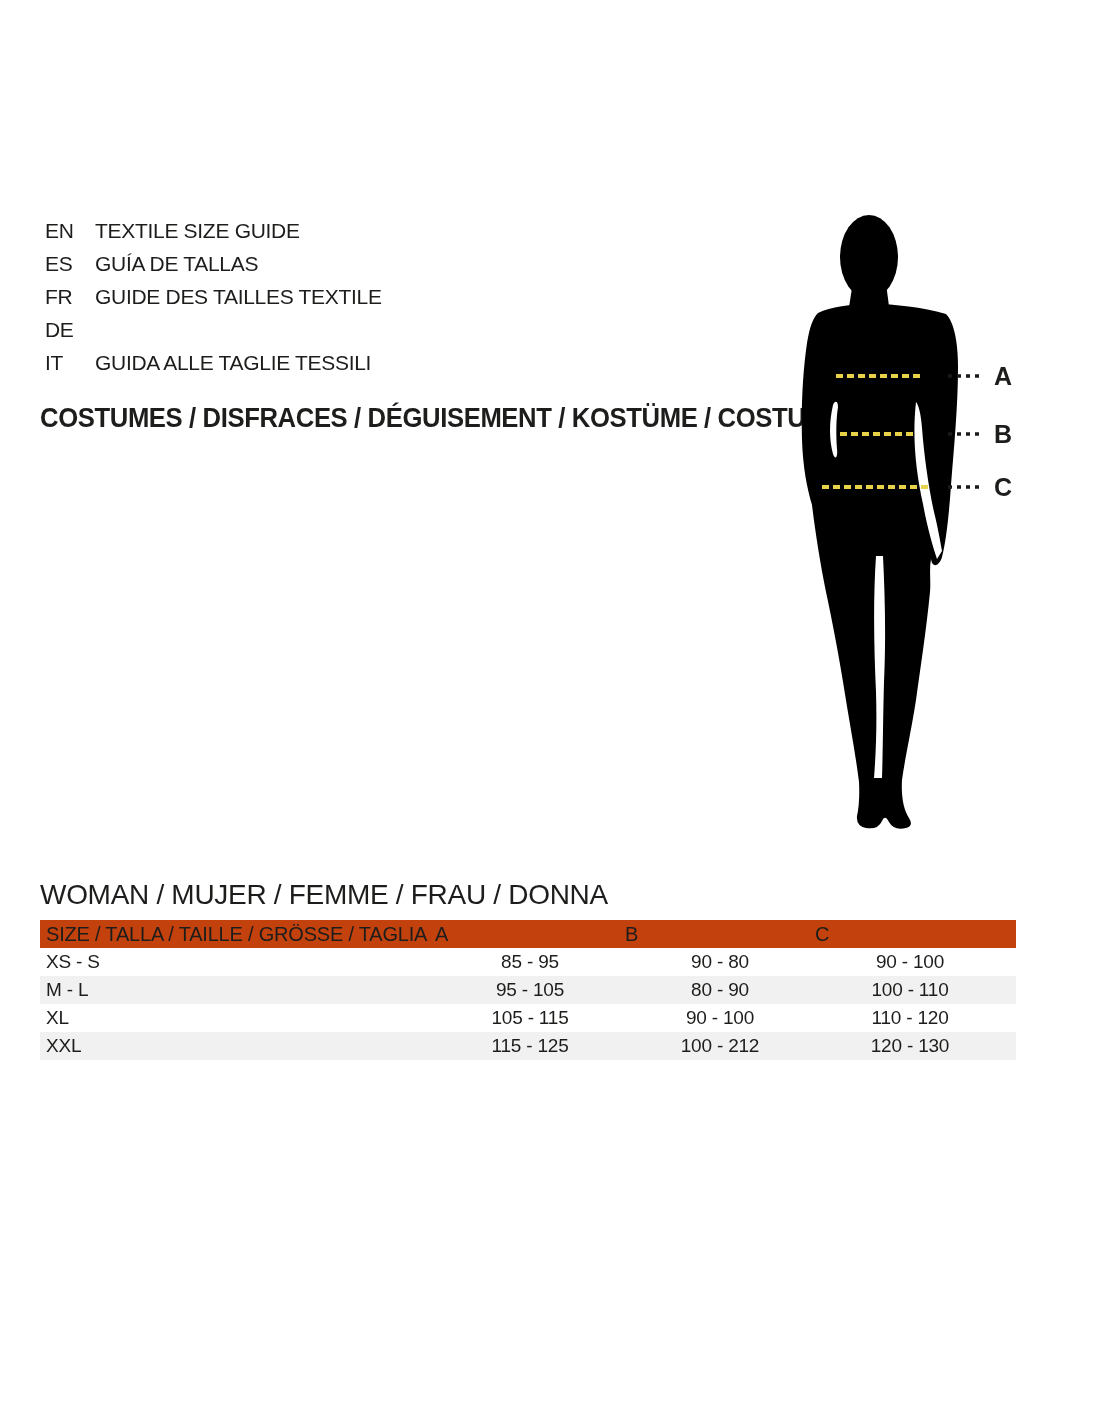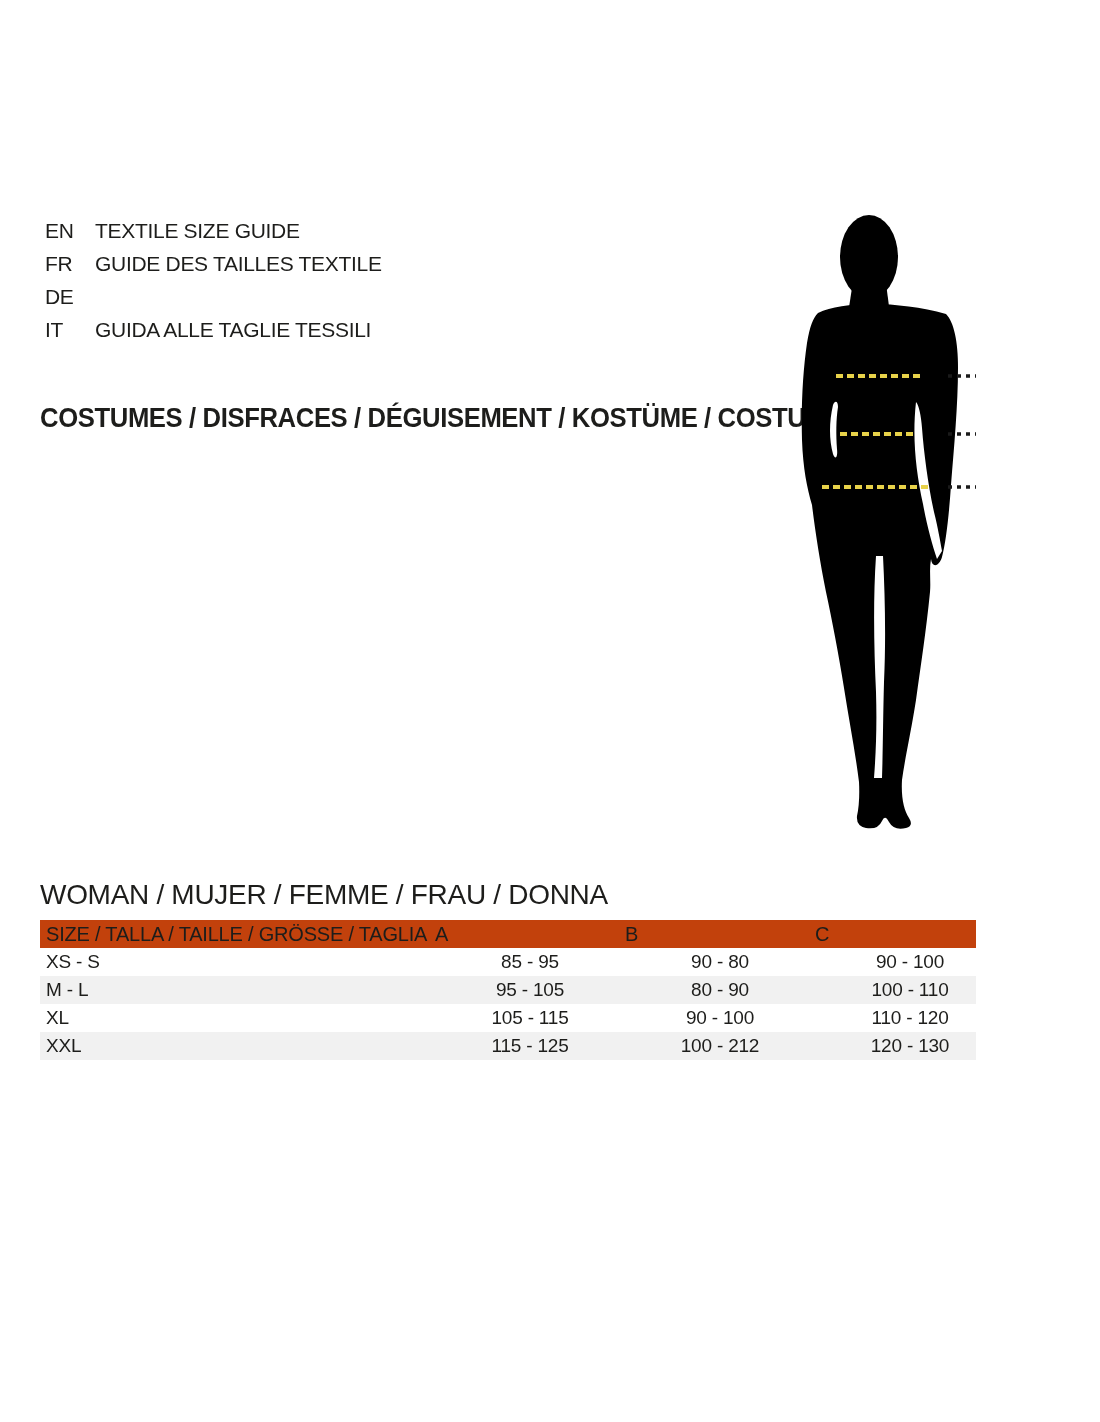--- a/index.html
+++ b/index.html
@@ -1,18 +1,18 @@
 <!DOCTYPE html>
 <html><head>
 <meta charset="utf-8">
 <style>
   html,body{margin:0;padding:0;background:#fff;}
   .page{
     position:relative;width:976px;height:1422px;background:#ffffff;overflow:hidden;
-    font-family:"Liberation Sans",sans-serif;color:#1d1d1b;
+    font-family:"Liberation Sans",sans-serif;color:#1d1d1b;padding-left:40px;
   }
   
   .lang-list{position:absolute;left:45px;top:214px;}
   .lang-row{display:flex;line-height:33px;font-size:21px;font-weight:500;letter-spacing:-0.3px;}
   .lang-code{width:50px;flex:0 0 50px;}
   
   .cat-title{
     position:absolute;left:40px;top:401px;font-size:27px;font-weight:700;line-height:34px;
     letter-spacing:-0.4px;transform:scaleX(0.95);transform-origin:left center;white-space:nowrap;
   }
@@ -42,20 +42,24 @@
 </style>
 </head>
 <body>
 
 <div class="page">
 
   <div class="lang-list">
     <div class="lang-row">
       <span class="lang-code">EN</span>
       <span class="lang-label">TEXTILE SIZE GUIDE</span>
+    </div>
+    <div class="lang-row">
+      <span class="lang-code">ES</span>
+      <span class="lang-label">GUÍA DE TALLAS</span>
     </div>
     <div class="lang-row">
       <span class="lang-code">FR</span>
       <span class="lang-label">GUIDE DES TAILLES TEXTILE</span>
     </div>
     <div class="lang-row">
       <span class="lang-code">DE</span>
     </div>
     <div class="lang-row">
       <span class="lang-code">IT</span>

